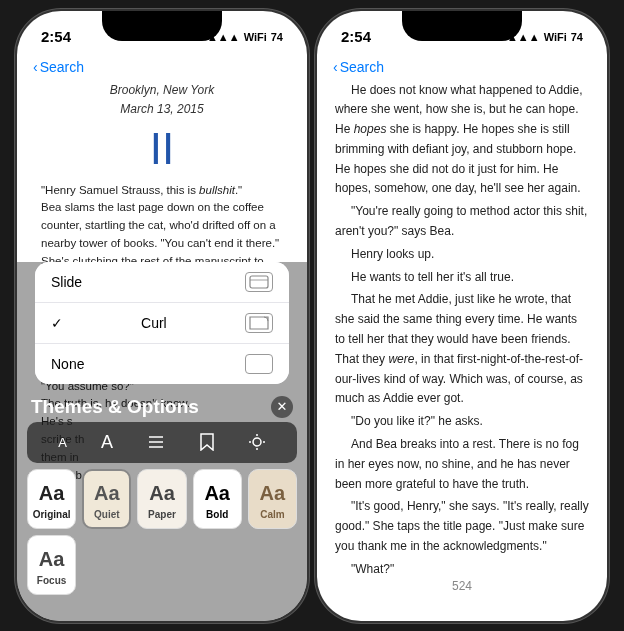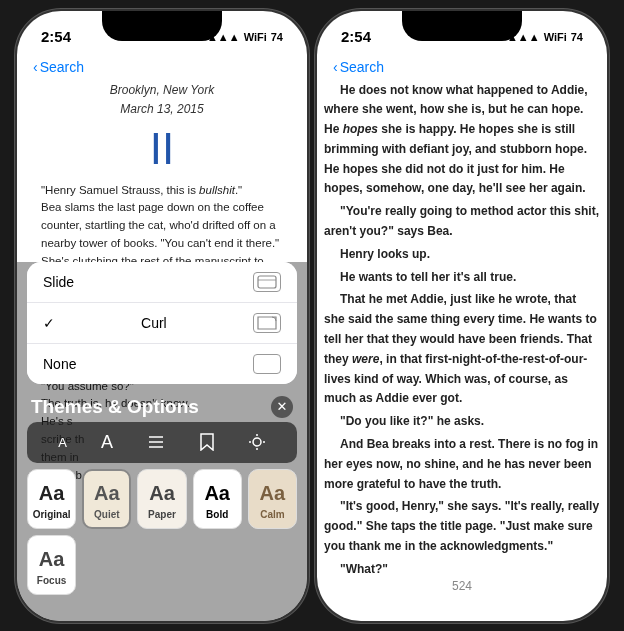--- a/index.html
+++ b/index.html
@@ -94,21 +94,21 @@
       position: absolute;
       bottom: 0;
       left: 0;
       right: 0;
       background: rgba(0,0,0,0.35);
       border-radius: 0 0 44px 44px;
       padding-bottom: 20px;
     }
     .slide-options {
       background: #f2f2f7;
-      margin: 0 10px;
+      margin: 0 18px;
       border-radius: 14px;
       overflow: hidden;
       margin-bottom: 6px;
     }
     .slide-option {
       display: flex;
       justify-content: space-between;
       align-items: center;
       padding: 10px 16px;
       font-size: 14px;
@@ -184,25 +184,24 @@
     }
     .theme-original { background: #fff; color: #222; border: 1.5px solid #ddd; }
     .theme-quiet { background: #f0e8d8; color: #555; border: 2px solid #888; }
     .theme-paper { background: #f5f0e8; color: #444; border: 1.5px solid #ddd; }
     .theme-bold { background: #fff; color: #000; font-weight: 900; border: 1.5px solid #ddd; }
     .theme-calm { background: #e8dcc8; color: #7a6040; border: 1.5px solid #ddd; }
     .theme-focus { background: #fff; color: #444; border: 1.5px solid #ddd; }
 
     
     .reading-content {
-      padding: 0 7px;
+      padding: 0 18px;
       font-size: 12px;
       line-height: 1.65;
       color: #222;
-      font-weight: bold;
     }
     .reading-content p { margin-bottom: 3px; text-indent: 16px; }
     .page-num {
       position: absolute;
       bottom: 28px;
       left: 0; right: 0;
       text-align: center;
       font-size: 12px;
       color: #888;
     }

